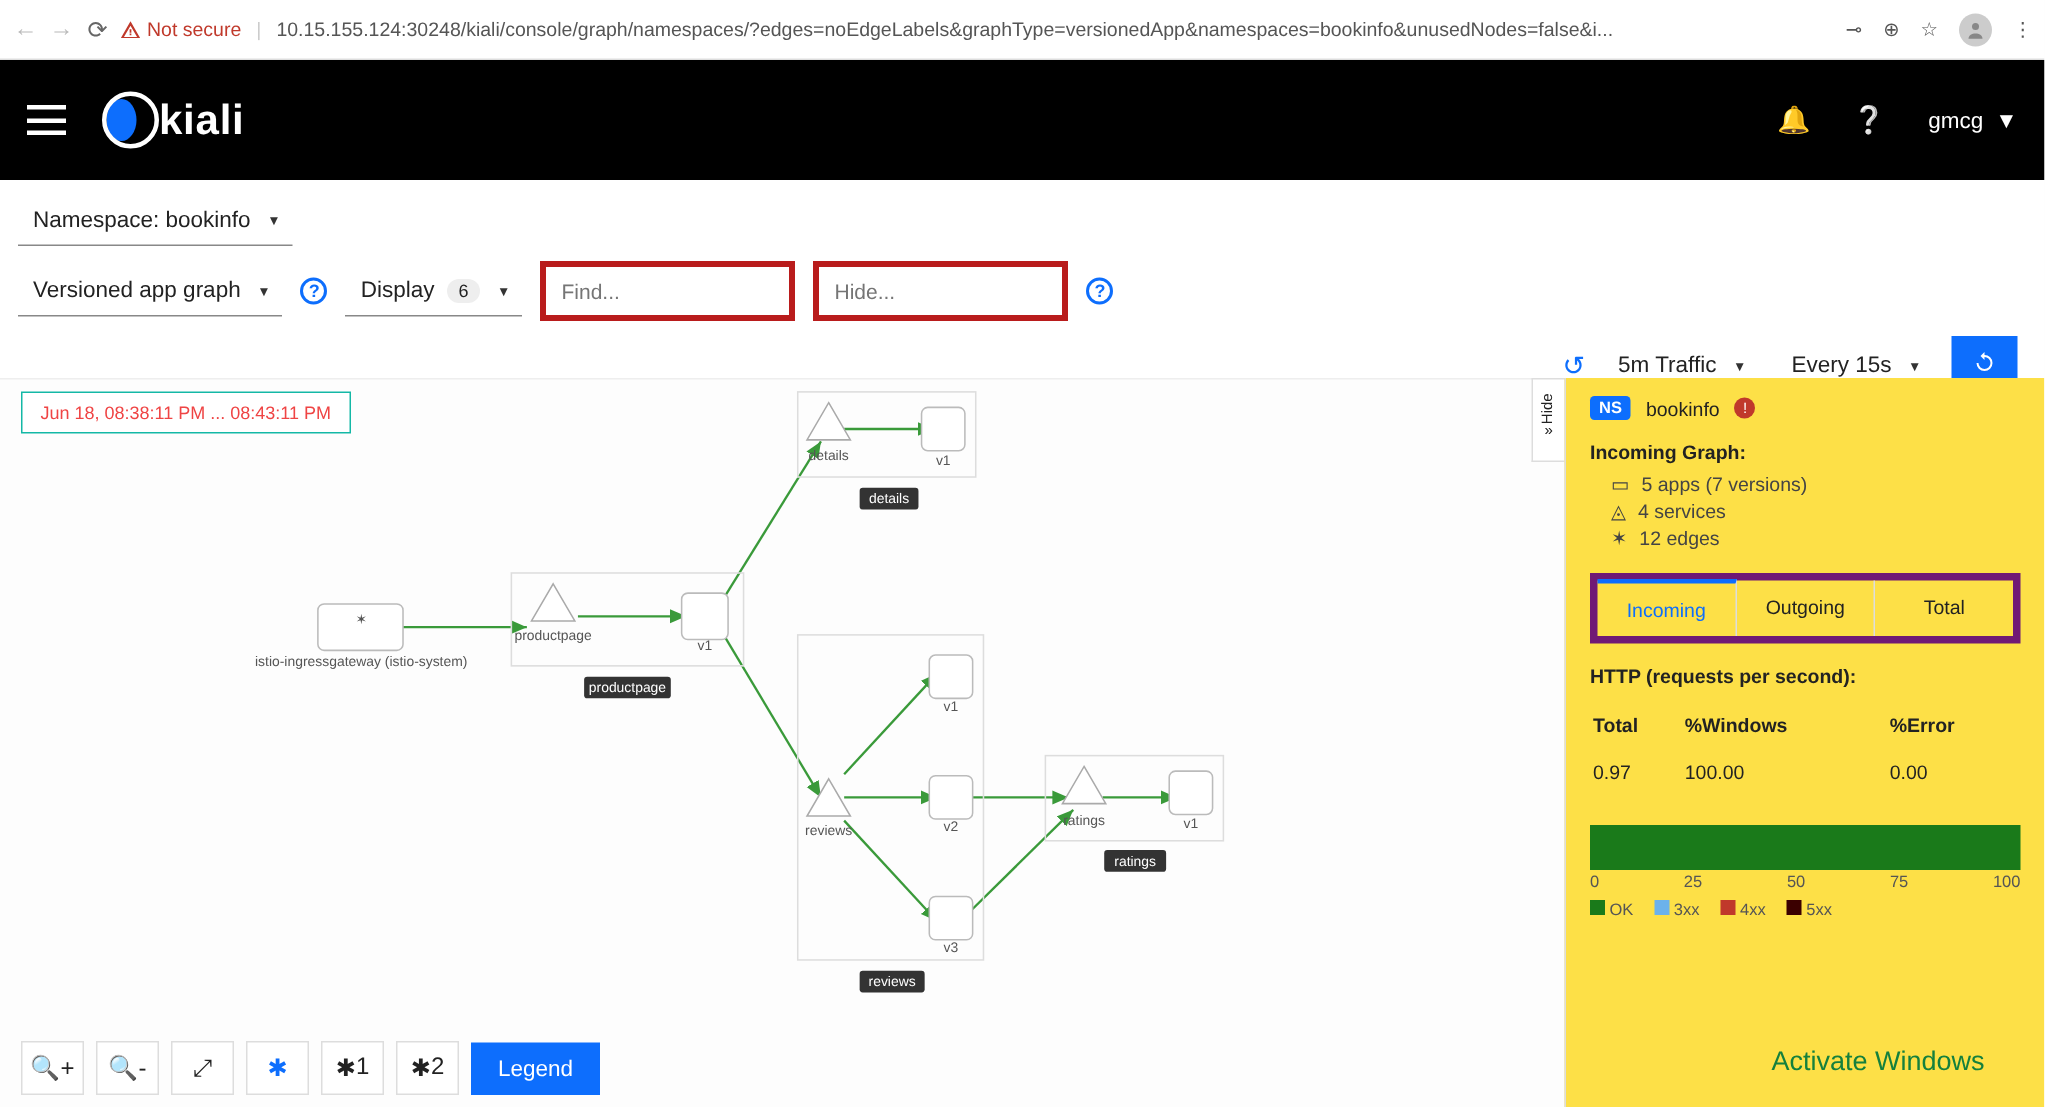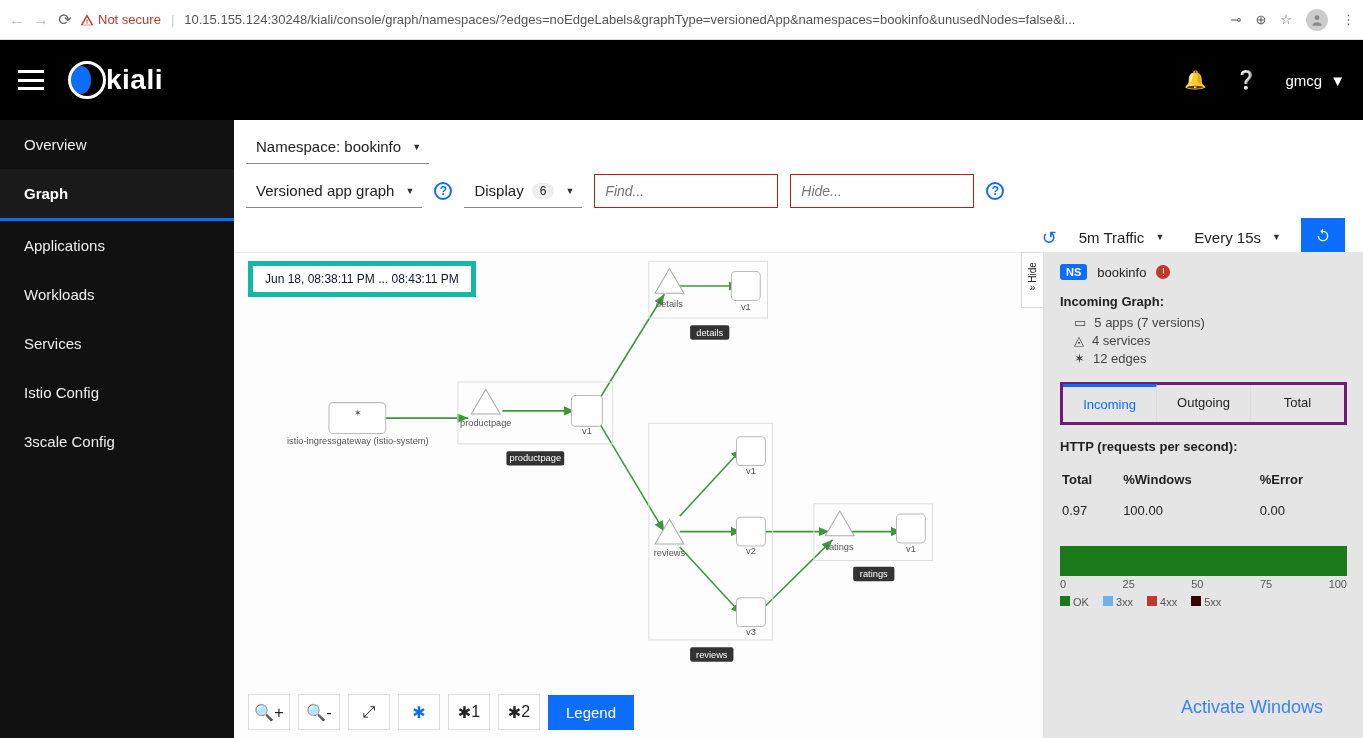--- a/index.html
+++ b/index.html
@@ -35,67 +35,67 @@
   .sidebar .item { padding: 16px 24px; cursor:pointer; font-size:15px; }
   .sidebar .item.active { border-bottom: 3px solid #0d6efd; font-weight:600; color:#fff; background:#1a1a1a; }
   .content { flex:1; background:#fff; position:relative; overflow:hidden; }
 
   
   .tool-row { display:flex; align-items:center; gap:12px; padding: 10px 12px 0 12px; flex-wrap: wrap; }
   .dropdown { border:none; border-bottom:1px solid #888; padding: 8px 28px 8px 10px; font-size:15px; position:relative; display:flex; align-items:center; gap:8px; cursor:pointer;text-align:center; }
   .dropdown::after { content:"▼"; font-size:9px; position:absolute; right:8px; top:50%; transform:translateY(-50%); color:#333;}
   .badge-count { background:#eee; border-radius:10px; padding:1px 8px; font-size:12px; }
   .help-circle { width:18px; height:18px; border:2px solid #0d6efd; border-radius:50%; color:#0d6efd; font-size:12px; display:flex; align-items:center; justify-content:center; font-weight:bold; cursor:pointer;}
-  .search { border:1px solid #b91c1c; padding:8px 10px; font-size:14px; width:184px;font-style:italic; }
+  .search { border:4px solid #b91c1c; padding:8px 10px; font-size:14px; width:170px; }
   .tool-row2 { justify-content: flex-end; padding-right: 18px; }
   .btn-primary { background:#0d6efd; color:#fff; border:none; padding:10px 14px; font-size:15px; cursor:pointer; }
   .history-icon { color:#0d6efd; font-size:18px; }
 
   
   .canvas-area { position:absolute; left:0; right:320px; top:132px; bottom:0; border-top:1px solid #eee; background:#fdfdfd; }
-  .timestamp-badge { position:absolute; left:14px; top:8px; background:#fff; border:5px solid #14b8a6; padding:6px 12px; font-size:12px; color:#0f172a; }
+  .timestamp-badge { position:absolute; left:14px; top:8px; background:#fff; border:1px solid #14b8a6; padding:6px 12px; font-size:12px; color:#ef4444; }
   .canvas-toolbar { position:absolute; left:14px; bottom:8px; display:flex; gap:8px; align-items:center;}
   .ct-btn { border:1px solid #ddd; background:#fff; width:42px; height:36px; display:flex; align-items:center; justify-content:center; font-size:16px; cursor:pointer; }
   .ct-btn.primary { color:#0d6efd; }
   .legend-btn { border:none; background:#0d6efd; color:#fff; padding:9px 18px; font-size:15px; cursor:pointer;}
   svg.graph { position:absolute; inset:0; width:100%; height:100%; }
   .gnode-tri { fill:#fff; stroke:#aaa; }
   .gnode-box { fill:#fff; stroke:#bbb; rx:4; }
   .glabel { font-size:9px; fill:#555; text-anchor:middle; }
   .tagbox { fill:#333; }
   .taglabel { font-size:9px; fill:#fff; text-anchor:middle; }
   .groupbox { fill:none; stroke:#ddd; stroke-width:1; }
 
   
   .hide-tab { position:absolute; right:320px; top:132px; width:22px; height:56px; background:#fff; border:1px solid #ddd; border-right:none; display:flex; flex-direction:column; align-items:center; justify-content:center; gap:4px; cursor:pointer; font-size:10px;}
   .hide-tab span.rot { transform: rotate(-90deg); }
 
   
-  .infopanel { position:absolute; right:0; top:132px; bottom:0; width:320px; border-left:1px solid #ddd; background:#e5e5e5; padding:12px 16px; overflow-y:auto;}
+  .infopanel { position:absolute; right:0; top:132px; bottom:0; width:320px; border-left:1px solid #ddd; background:#fde047; padding:12px 16px; overflow-y:auto;}
   .ns-badge { background:#0d6efd; color:#fff; border-radius:3px; padding:2px 6px; font-size:11px; font-weight:bold;}
   .ns-row { display:flex; align-items:center; gap:10px; margin-bottom:14px; }
   .err-dot { width:14px; height:14px; border-radius:50%; background:#c0392b; color:#fff; font-size:10px; display:flex; align-items:center; justify-content:center;}
   .infopanel h4 { font-size:13px; margin-bottom:6px; }
   .stat-line { display:flex; align-items:center; gap:8px; font-size:13px; color:#444; margin:3px 0 3px 14px;}
-  .tabs { display:flex; border:3px solid #701a75; margin:16px 0 14px 0; }
+  .tabs { display:flex; border:5px solid #701a75; margin:16px 0 14px 0; }
   .tabs .tab { flex:1; text-align:center; padding:10px 0; font-size:13px; cursor:pointer; border-right:1px solid #ddd;}
   .tabs .tab:last-child{border-right:none;}
   .tabs .tab.active { color:#0d6efd; border-top:3px solid #0d6efd; margin-top:-1px; }
   .metrics-title { font-weight:bold; margin-bottom:10px; }
   .metrics-table { width:100%; font-size:13px; }
   .metrics-table th { text-align:left; font-weight:600; padding:6px 0; }
   .metrics-table td { padding:8px 0; }
   .bar-chart { margin-top:18px; }
   .bar-chart .bar { height:30px; background:#1a7a1a; width:100%; }
   .bar-chart .axis { display:flex; justify-content:space-between; font-size:11px; color:#555; margin-top:2px;}
   .legend-row { display:flex; gap:14px; font-size:11px; color:#555; margin-top:6px; align-items:center;}
   .sw { width:10px; height:10px; display:inline-block; margin-right:3px;}
 
   
-  .watermark { position:absolute; right:40px; bottom:20px; color:#3b82f6; font-size:14px; text-align:right; pointer-events:none;}
+  .watermark { position:absolute; right:40px; bottom:20px; color:#15803d; font-size:14px; text-align:right; pointer-events:none;}
   .watermark .t1 { font-size:18px; }
 </style>
 </head>
 <body>
 
 <div class="chrome">
   <div class="nav-btn disabled">←</div>
   <div class="nav-btn disabled">→</div>
   <div class="nav-btn">⟳</div>
   <div class="addr">
@@ -140,29 +140,20 @@
     <span class="icon">❔</span>
     <div class="user-chip">
       <span>gmcg</span>
       <span>▼</span>
     </div>
   </div>
 </div>
 
 <div class="app">
 
-  <div class="sidebar">
-    <div class="item"><span>Overview</span></div>
-    <div class="item active"><span>Graph</span></div>
-    <div class="item"><span>Applications</span></div>
-    <div class="item"><span>Workloads</span></div>
-    <div class="item"><span>Services</span></div>
-    <div class="item"><span>Istio Config</span></div>
-    <div class="item"><span>3scale Config</span></div>
-  </div>
 
   <div class="content">
 
     <div class="tool-row">
       <div class="dropdown">
           <span>Namespace: bookinfo</span>
         </div>
     </div>
 
     <div class="tool-row">

